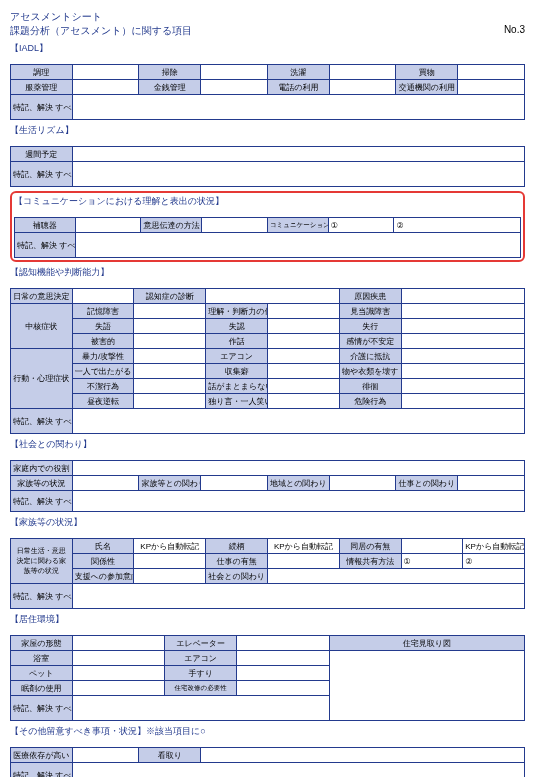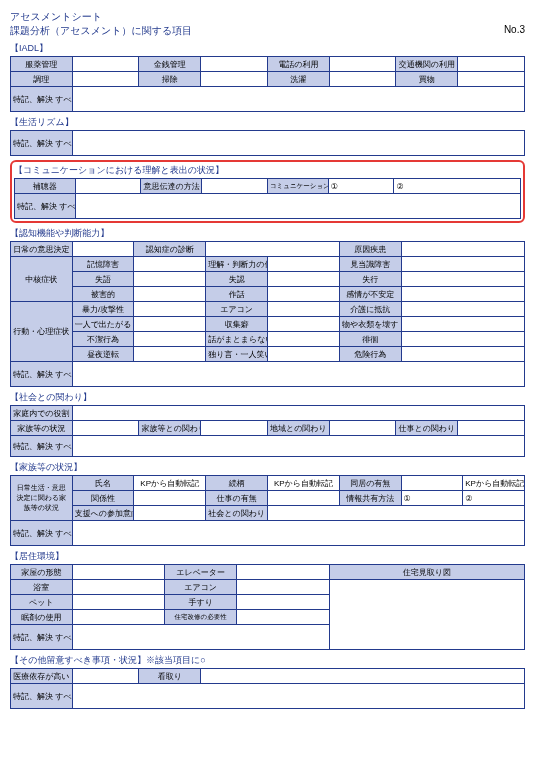--- a/index.html
+++ b/index.html
@@ -12,21 +12,21 @@
     width: 535px;
     box-sizing: border-box;
   }
   .title1 { font-size: 10px; color: #233a8d; }
   .title2 { font-size: 10px; color: #233a8d; display: inline-block; }
   .pageno { font-size: 10px; float: right; }
   .section-label {
     font-size: 9px;
     color: #233a8d;
     margin-top: 4px;
-    margin-bottom: 1px;
+    margin-bottom: 9px;
   }
   table {
     border-collapse: collapse;
     width: 100%;
     table-layout: fixed;
   }
   td, th {
     border: 1px solid #233a8d;
     padding: 1px 2px;
     font-size: 8px;
@@ -67,60 +67,64 @@
       <col style="width:13%">
       <col style="width:12%">
       <col style="width:13%">
       <col style="width:12%">
       <col style="width:13%">
       <col style="width:12%">
       <col style="width:13%">
     </colgroup>
 <tbody>
       <tr>
+  <td class="lbl">調理</td>
+        <td></td>
+  <td class="lbl">掃除</td>
+        <td></td>
+  <td class="lbl">洗濯</td>
+        <td></td>
+  <td class="lbl">買物</td>
+        <td></td>
+</tr>
+<tr>
   <td class="lbl">服薬管理</td>
         <td></td>
   <td class="lbl">金銭管理</td>
         <td></td>
   <td class="lbl">電話の利用</td>
         <td></td>
   <td class="lbl">交通機関の利用</td>
         <td></td>
 </tr>
 <tr>
-  <td class="lbl">調理</td>
-        <td></td>
-  <td class="lbl">掃除</td>
-        <td></td>
-  <td class="lbl">洗濯</td>
-        <td></td>
-  <td class="lbl">買物</td>
-        <td></td>
-</tr>
-<tr>
         <td class="lbl tall">特記、解決
 すべき課題など</td>
         <td colspan="7" class="tall"></td>
       </tr>
 </tbody>
   </table>
 
 <div class="section-label">【生活リズム】</div>
 <table>
 <colgroup>
       <col style="width:12%">
       <col style="width:13%">
       <col style="width:12%">
       <col style="width:13%">
       <col style="width:12%">
       <col style="width:13%">
       <col style="width:12%">
       <col style="width:13%">
     </colgroup>
 <tbody>
+<tr>
+        <td class="lbl">週間予定</td>
+        <td colspan="7"></td>
+      </tr>
 <tr>
         <td class="lbl tall">特記、解決
 すべき課題など</td>
         <td colspan="7" class="tall"></td>
       </tr>
 </tbody>
   </table>
 
 <div class="highlight-box">
 <div class="section-label">【コミュニケーションにおける理解と表出の状況】</div>

